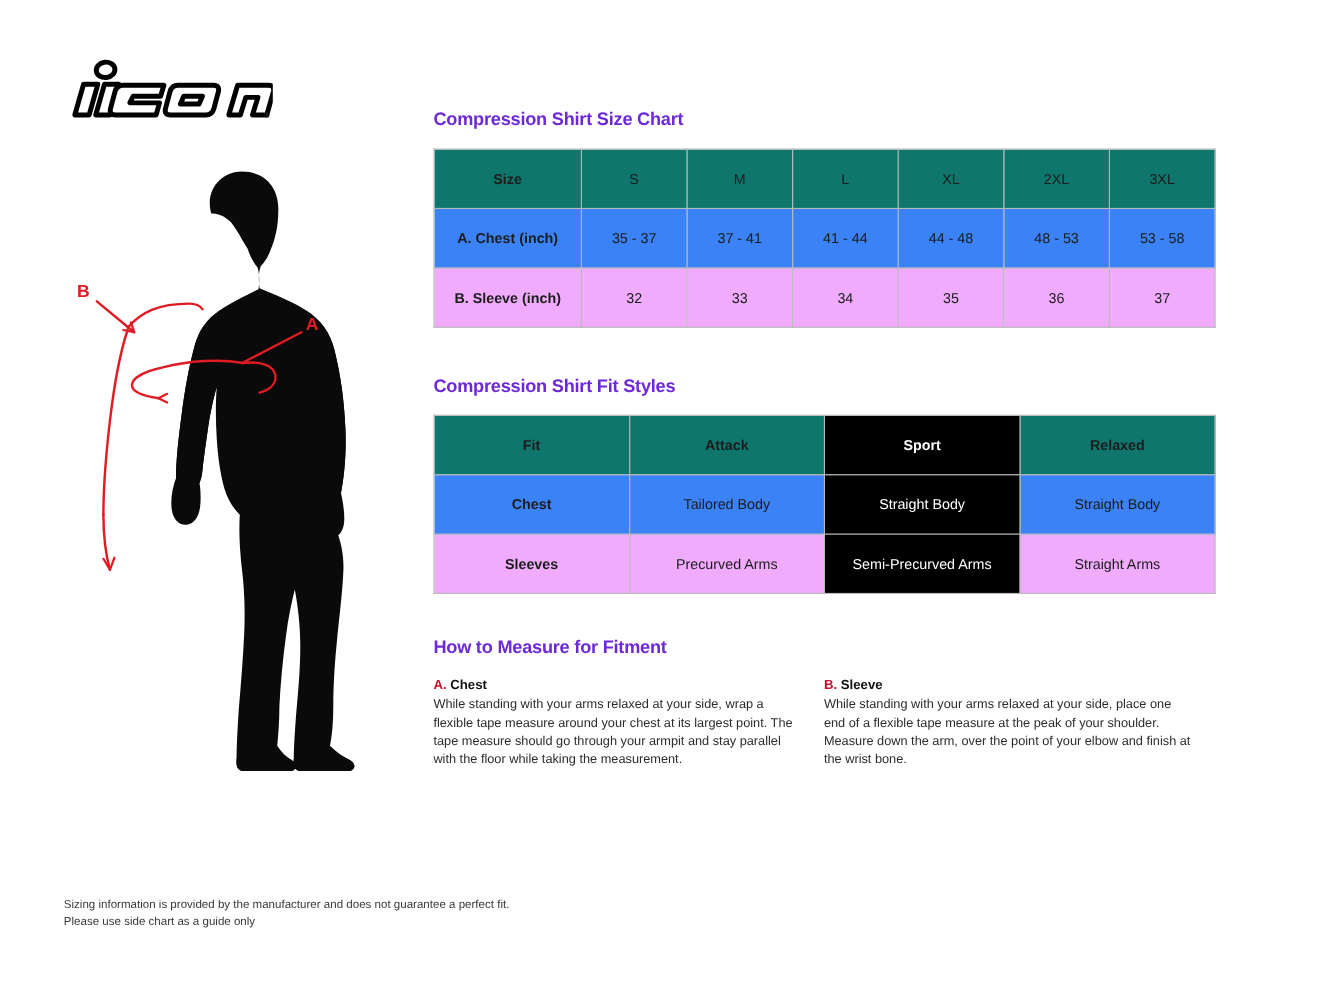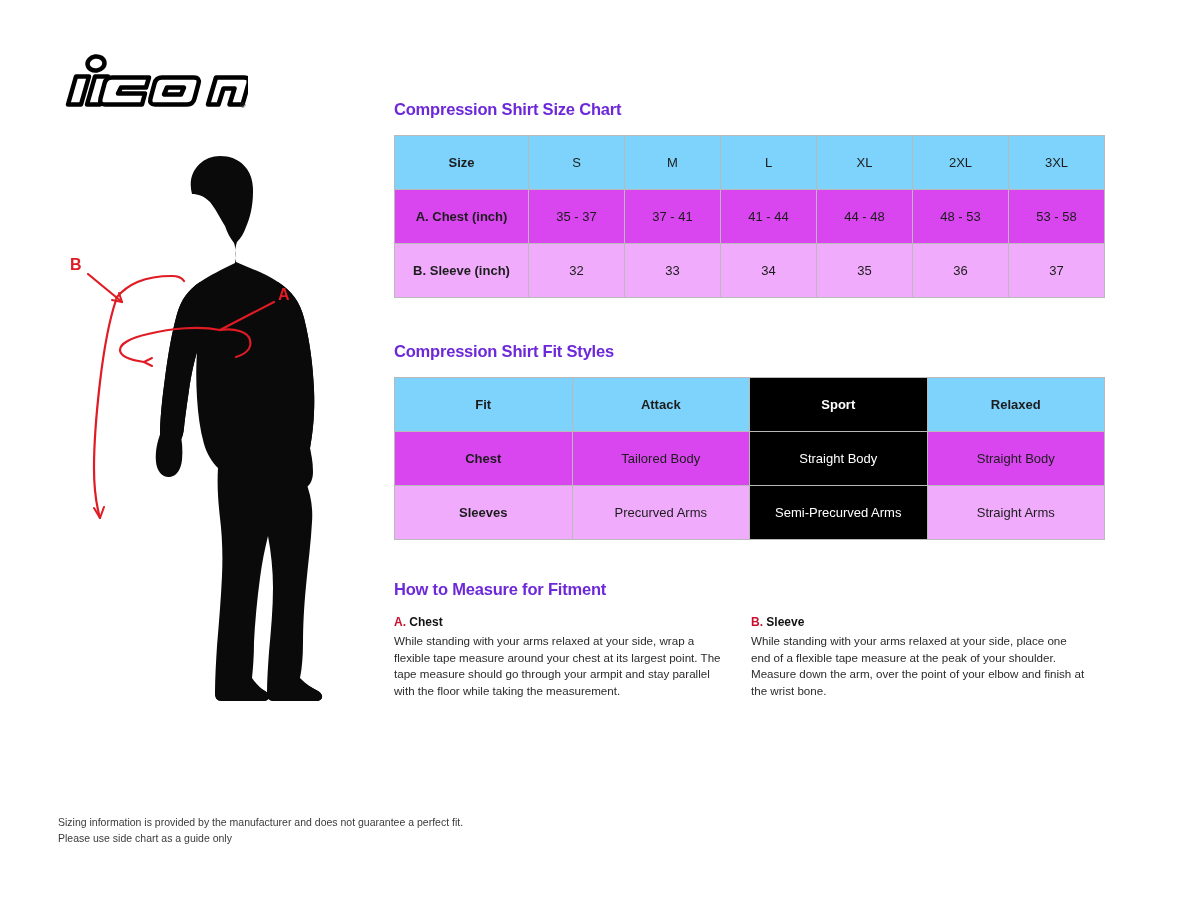--- a/index.html
+++ b/index.html
@@ -64,23 +64,23 @@
   table.chart td {
     border: 1px solid #b9b9b9;
     height: 54px;
     text-align: center;
     vertical-align: middle;
     font-size: 13px;
     color: #1c1c1c;
     padding: 2px 4px;
     line-height: 1.25;
   }
-  .row-head td { background: #7dd3fc; font-weight: normal; }
+  .row-head td { background: #0f766e; font-weight: normal; }
   .row-head td.rh { font-weight: bold; }
-  .row-a td { background: #d946ef; }
+  .row-a td { background: #3b82f6; }
   .row-b td { background: #f0abfc; }
   td.rh { font-weight: bold; }
   table.chart tr td:first-child { font-weight: bold; }
 
   
   #size-table col.c0 { width: 134px; }
   #size-table col.cx { width: 96px; }
 
   
   #fit-table col.f { width: 177.5px; }
@@ -95,21 +95,20 @@
 
   .gap-1 { height: 44px; }
   .gap-2 { height: 40px; }
 
   
   #measure-block { margin-top: 0; }
   .measure-cols {
     display: flex;
     gap: 0px;
     margin-top: 14px;
-    justify-content: space-between;
   }
   .measure-col { width: 355px; padding-right: 18px; }
   .measure-head {
     font-size: 12px;
     font-weight: bold;
     color: #111111;
     margin-bottom: 4px;
   }
   .measure-head .letter { color: #c8102e; }
   .measure-body {

